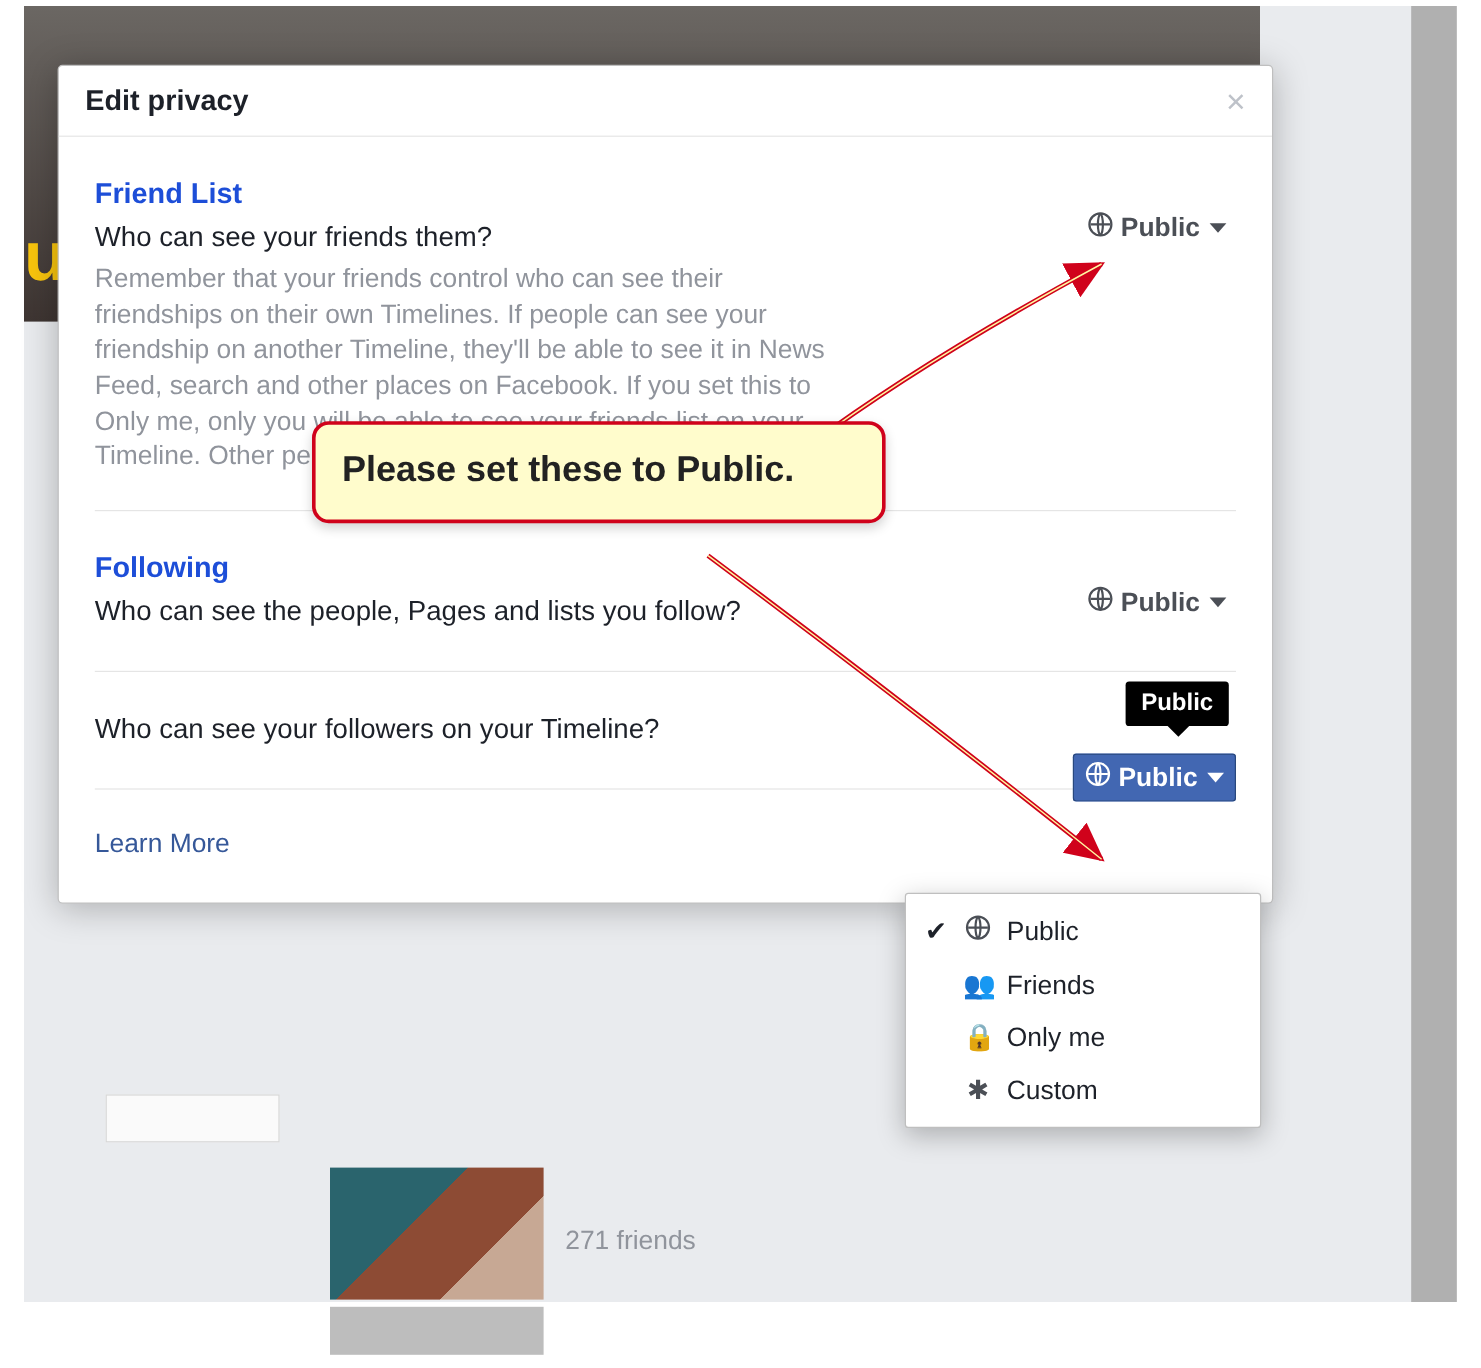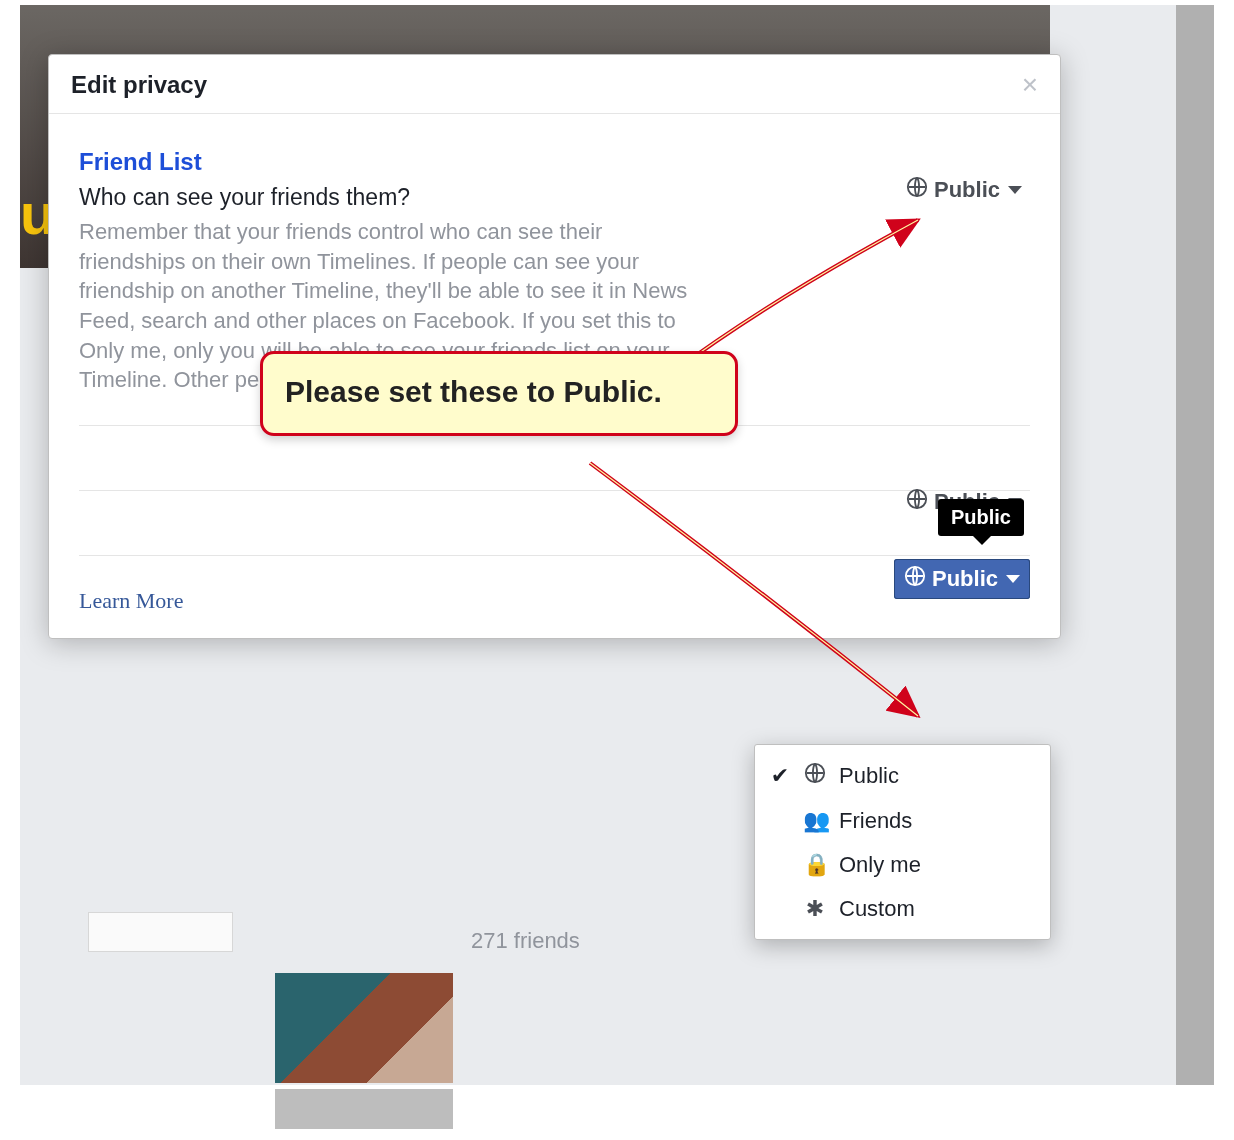--- a/index.html
+++ b/index.html
@@ -29,21 +29,21 @@
   }
   .bg-thumb {
     position:absolute; left:275px; top:973px; width:178px; height:110px;
     background:linear-gradient(135deg,#2a646d 0 40%,#8d4b34 40% 70%,#c7a894 70% 100%);
   }
   .bg-thumb2 {
     position:absolute; left:275px; top:1089px; width:178px; height:40px;
     background:#bdbdbd;
   }
   .bg-friendstxt {
-    position:absolute; left:471px; top:928px; font-size:22px; color:#90949c;
+    position:absolute; left:471px; top:1021px; font-size:22px; color:#90949c;
   }
   .bg-box {
     position:absolute; left:88px; top:912px; width:143px; height:38px;
     border:1px solid #d7d7d7; background:#fafafa;
   }
 
   
   .modal {
     position:absolute; left:48px; top:54px; width:1011px;
     background:#fff;
@@ -105,21 +105,21 @@
     padding:8px 0; z-index:60;
   }
   .dd-item {
     display:flex; align-items:center; gap:12px;
     padding:9px 18px 9px 14px; font-size:22px; color:#1d2129; cursor:pointer;
   }
   .dd-check { width:22px; text-align:center; font-size:22px; color:#1d2129; }
   .dd-ico { width:24px; text-align:center; color:#4b4f56; }
   .dd-ico.more { width:0;height:0;border-left:7px solid transparent;border-right:7px solid transparent;border-top:8px solid #4b4f56; display:inline-block;}
 
-  .modal-ftr { padding:32px 30px 24px;font-family:Liberation Serif, serif; }
+  .modal-ftr { padding:32px 30px 36px; }
   .learn-more { font-size:22px; color:#365899; text-decoration:none; cursor:pointer; }
 
   
   .globe-icon { width:22px; height:22px; display:inline-block; }
   .globe-icon circle, .globe-icon path { fill:none; stroke:#4b4f56; stroke-width:2; }
 
   
   .callout {
     position:absolute; left:260px; top:351px; width:428px;
     background:#fffccc;
@@ -163,34 +163,37 @@
               <circle cx="12" cy="12" r="10"></circle>
               <path d="M3 12h18M12 2c3 3.5 3 16.5 0 20M12 2c-3 3.5-3 16.5 0 20"></path>
             </svg>
         </span>
         <span>Public</span>
         <span class="caret"></span>
       </div>
     </div>
 
     <div class="section">
+      <h3 class="sec-title">Following</h3>
+      <p class="sec-q">Who can see the people, Pages and lists you follow?</p>
 
       <div class="priv-sel">
         <span>
           <svg class="globe-icon" viewBox="0 0 24 24">
               <circle cx="12" cy="12" r="10"></circle>
               <path d="M3 12h18M12 2c3 3.5 3 16.5 0 20M12 2c-3 3.5-3 16.5 0 20"></path>
             </svg>
         </span>
         <span>Public</span>
         <span class="caret"></span>
       </div>
     </div>
 
     <div class="section" style="border-bottom:1px solid #e5e5e5">
+      <p class="sec-q">Who can see your followers on your Timeline?</p>
 
       <div class="tooltip">
         <span>Public</span>
         <span class="tail"></span>
       </div>
 
       <div class="priv-sel active" style="top:68px">
         <span>
           <svg class="globe-icon" viewBox="0 0 24 24">
               <circle cx="12" cy="12" r="10"></circle>

